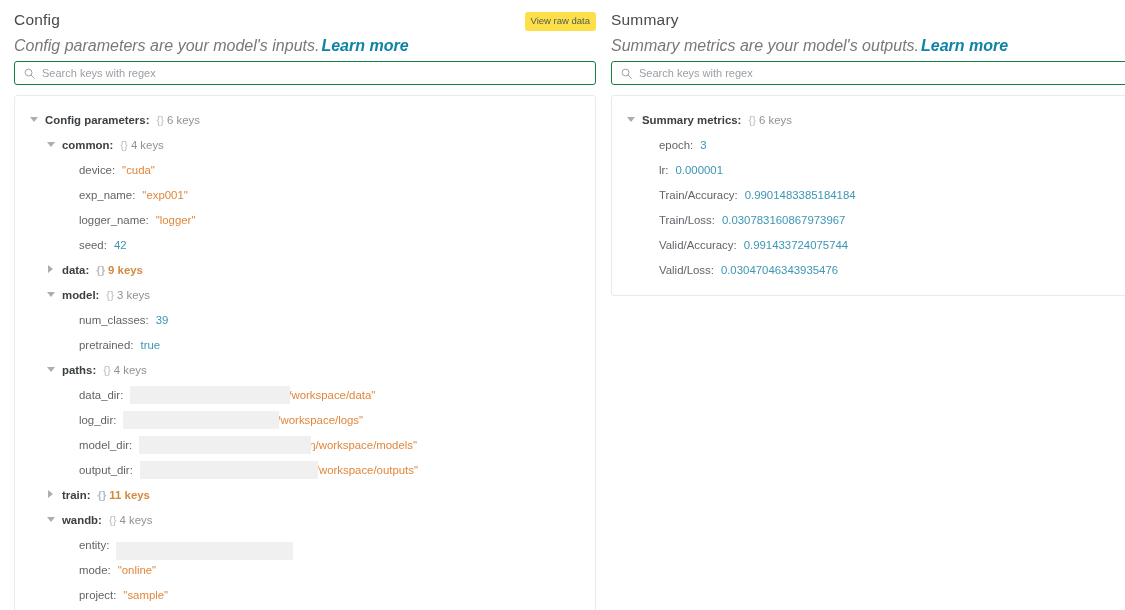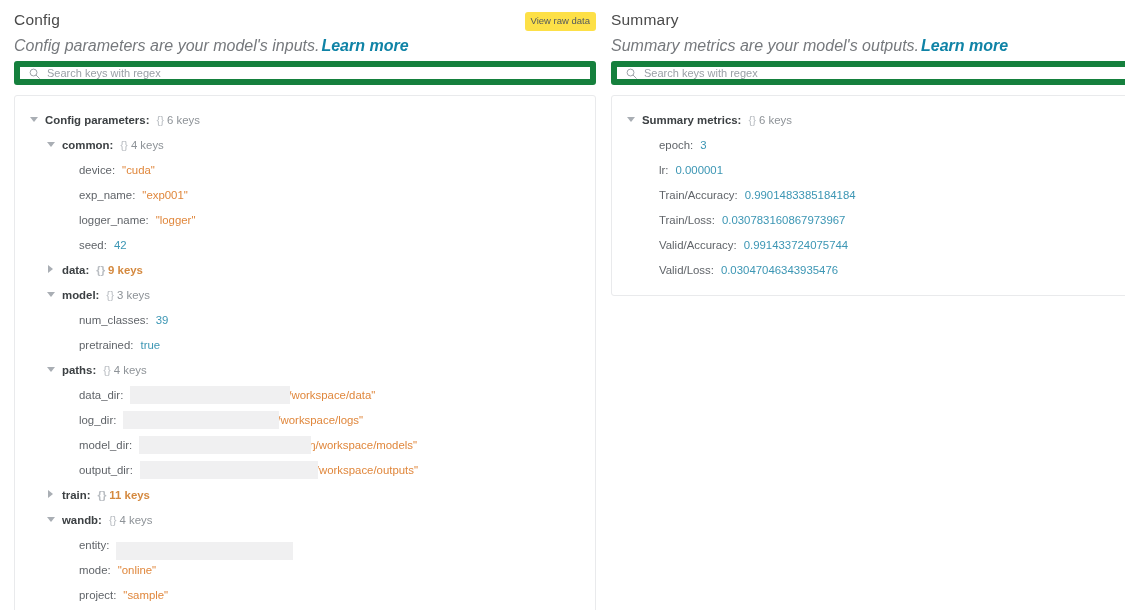--- a/index.html
+++ b/index.html
@@ -52,21 +52,21 @@
     font-style: italic;
     text-decoration: none;
     cursor: pointer;
     margin-left: 2px;
   }
 
   
   .search {
     position: relative;
     height: 24px;
-    border: 6px solid #15803d;
+    border: 1px solid #15803d;
     border-radius: 3px;
     background: #fff;
     display: flex;
     align-items: center;
     padding-left: 9px;
   }
   .search svg { flex: 0 0 auto; display: block; }
   .search input {
     border: none; outline: none;
     font-family: "Liberation Sans", sans-serif;

